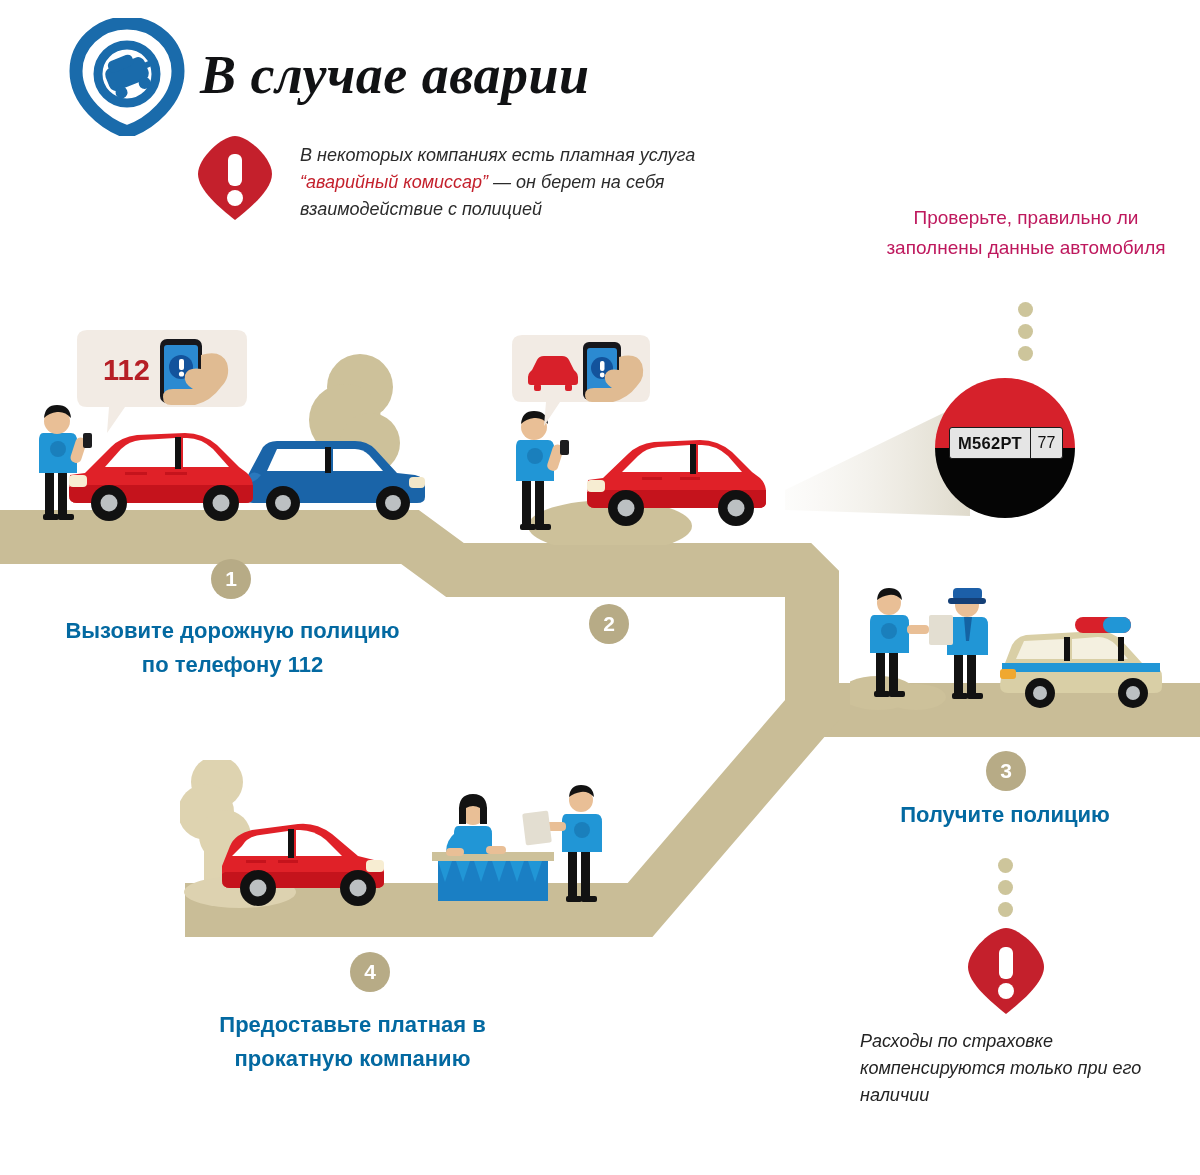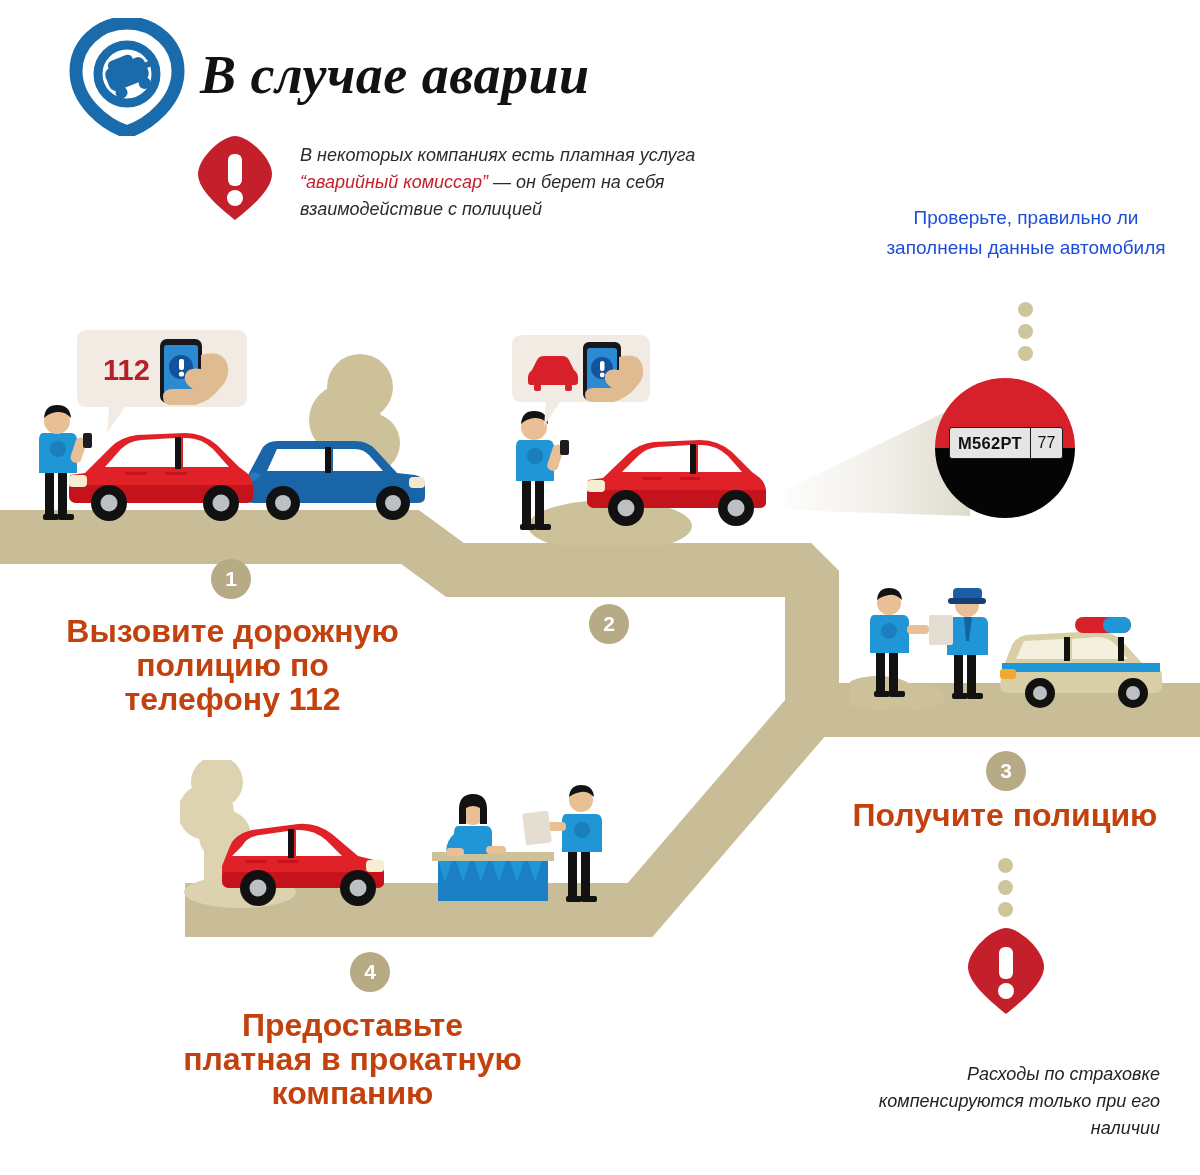--- a/index.html
+++ b/index.html
@@ -15,21 +15,21 @@
 
   
   #note-top-pin{left:198px;top:136px;width:74px;height:84px;}
   #note-top-text{left:300px;top:142px;width:480px;
         font-family:"Liberation Sans",sans-serif;font-style:italic;font-size:18px;
         line-height:27px;color:#2b2b2b;}
   #note-top-text .hl{color:#c4202c;font-weight:400;}
 
   
   #plate-note{left:885px;top:203px;width:282px;text-align:center;
-        font-size:19px;line-height:30px;color:#1d4ed8;}
+        font-size:19px;line-height:30px;color:#be185d;}
   .dotcol{position:absolute;width:18px;}
   .dotcol i{display:block;width:15px;height:15px;border-radius:50%;background:#cdc59b;margin:0 0 7px 0;}
 
   
   #mag-cone{left:785px;top:398px;width:185px;height:122px;}
   #mag-circle{left:935px;top:378px;width:140px;height:140px;border-radius:50%;overflow:hidden;}
   #mag-circle .top{position:absolute;left:0;top:0;width:100%;height:50%;background:#d6212b;}
   #mag-circle .bot{position:absolute;left:0;top:50%;width:100%;height:50%;background:#050505;}
   #plate{position:absolute;left:14px;top:49px;width:112px;height:30px;background:#e5e5e5;
         border:1.6px solid #1b1b1b;border-radius:3px;display:flex;align-items:stretch;}
@@ -37,30 +37,30 @@
         font-size:16.5px;font-weight:700;color:#111;letter-spacing:.3px;}
   #plate .preg{width:31px;border-left:1.6px solid #1b1b1b;display:flex;align-items:center;
         justify-content:center;font-size:16px;font-weight:400;color:#111;}
 
   
   #road{left:0;top:470px;width:1200px;height:470px;}
 
   
   .badge{width:40px;height:40px;border-radius:50%;background:#b7ab86;color:#fff;
         font-size:21px;font-weight:700;display:flex;align-items:center;justify-content:center;}
-  .caption{font-size:32px;font-weight:700;line-height:34px;color:#c2410c;text-align:center;}
+  .caption{font-size:22px;font-weight:700;line-height:34px;color:#0369a1;text-align:center;}
 
   #b1{left:211px;top:559px;} #c1{left:60px;top:614px;width:345px;}
   #b2{left:589px;top:604px;} #c2{left:410px;top:655px;width:360px;}
   #b3{left:986px;top:751px;} #c3{left:850px;top:798px;width:310px;}
   #b4{left:350px;top:952px;} #c4{left:180px;top:1008px;width:345px;}
 
   
   #note-bot-pin{left:968px;top:928px;width:76px;height:86px;}
-  #note-bot-text{left:860px;top:1061px;width:300px;text-align:right;
+  #note-bot-text{left:860px;top:1028px;width:300px;text-align:left;
         font-family:"Liberation Sans",sans-serif;font-style:italic;font-size:18px;
         line-height:27px;color:#232323;}
 
   
   .scene{position:absolute;}
   #scene1{left:25px;top:325px;width:460px;height:215px;}
   #scene2{left:500px;top:330px;width:300px;height:215px;}
   #scene3{left:850px;top:575px;width:325px;height:135px;}
   #scene4{left:180px;top:760px;width:430px;height:160px;}
 </style>

